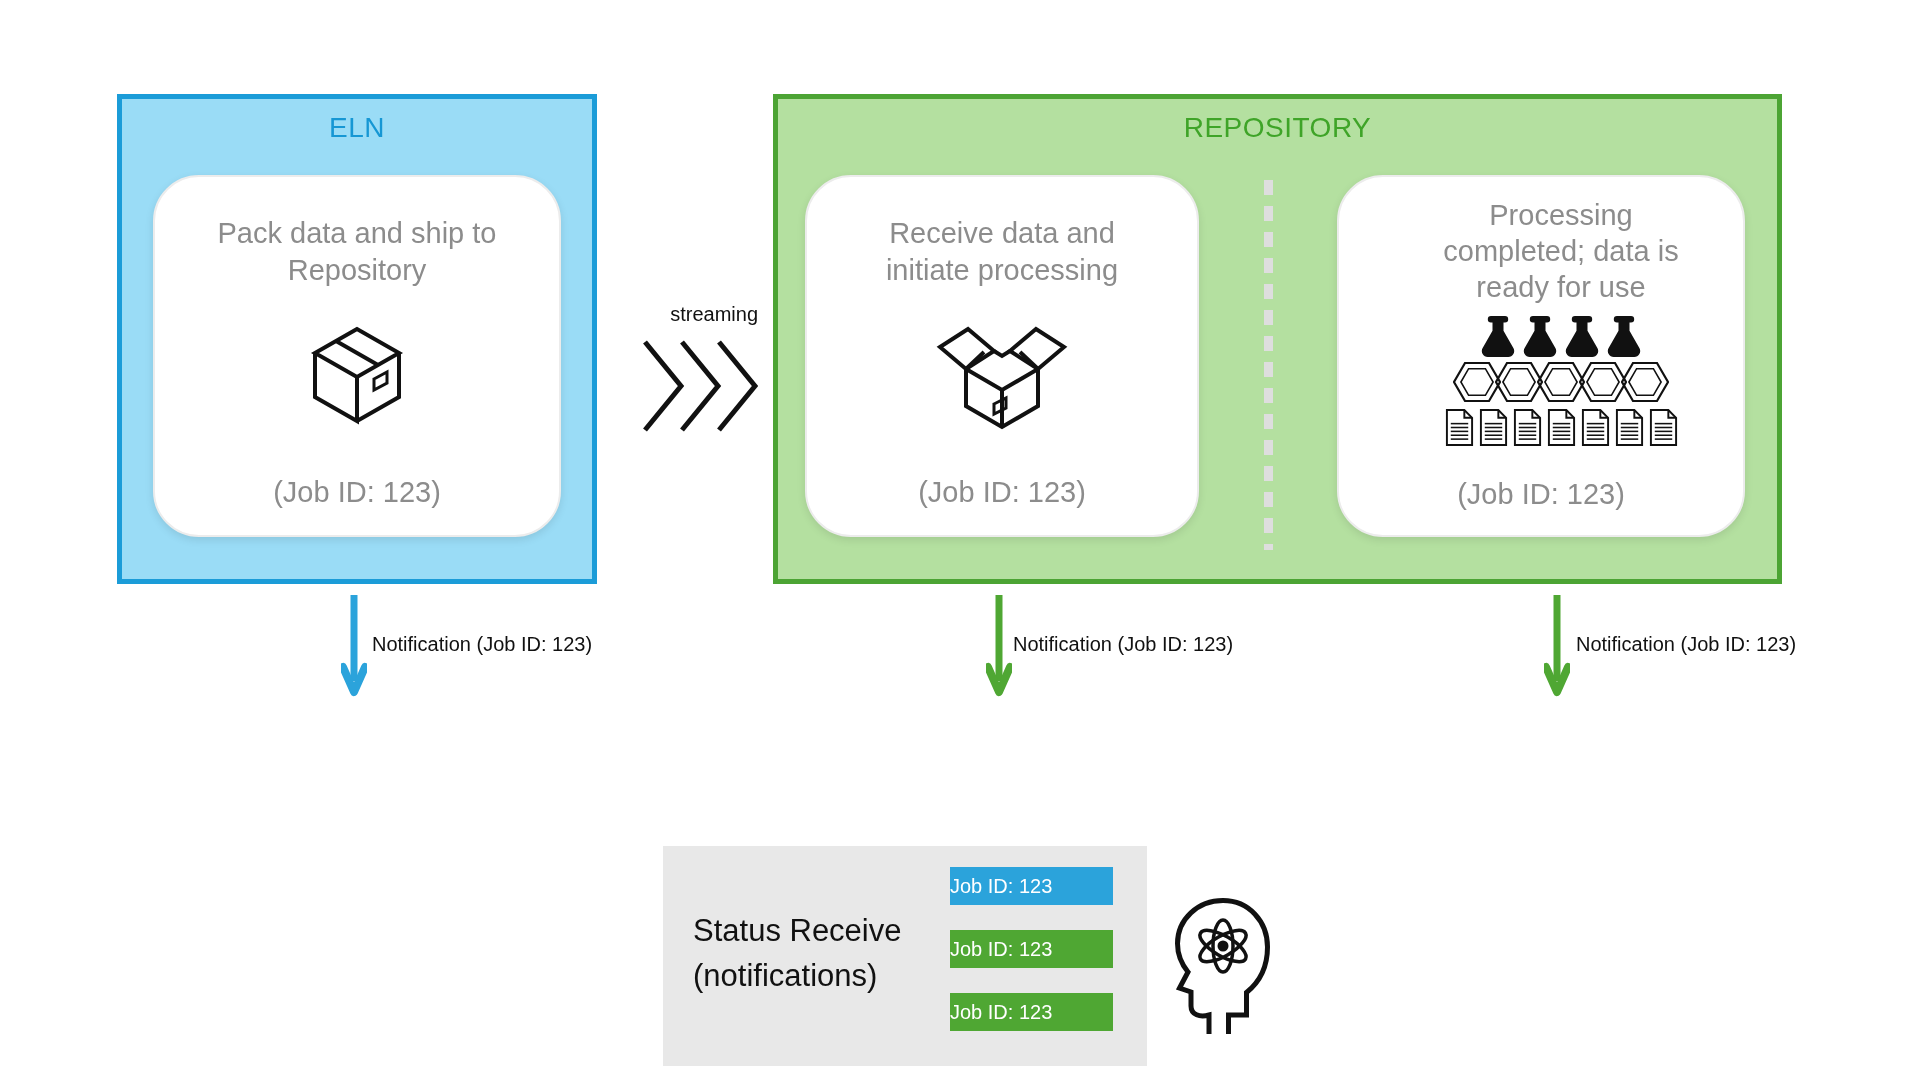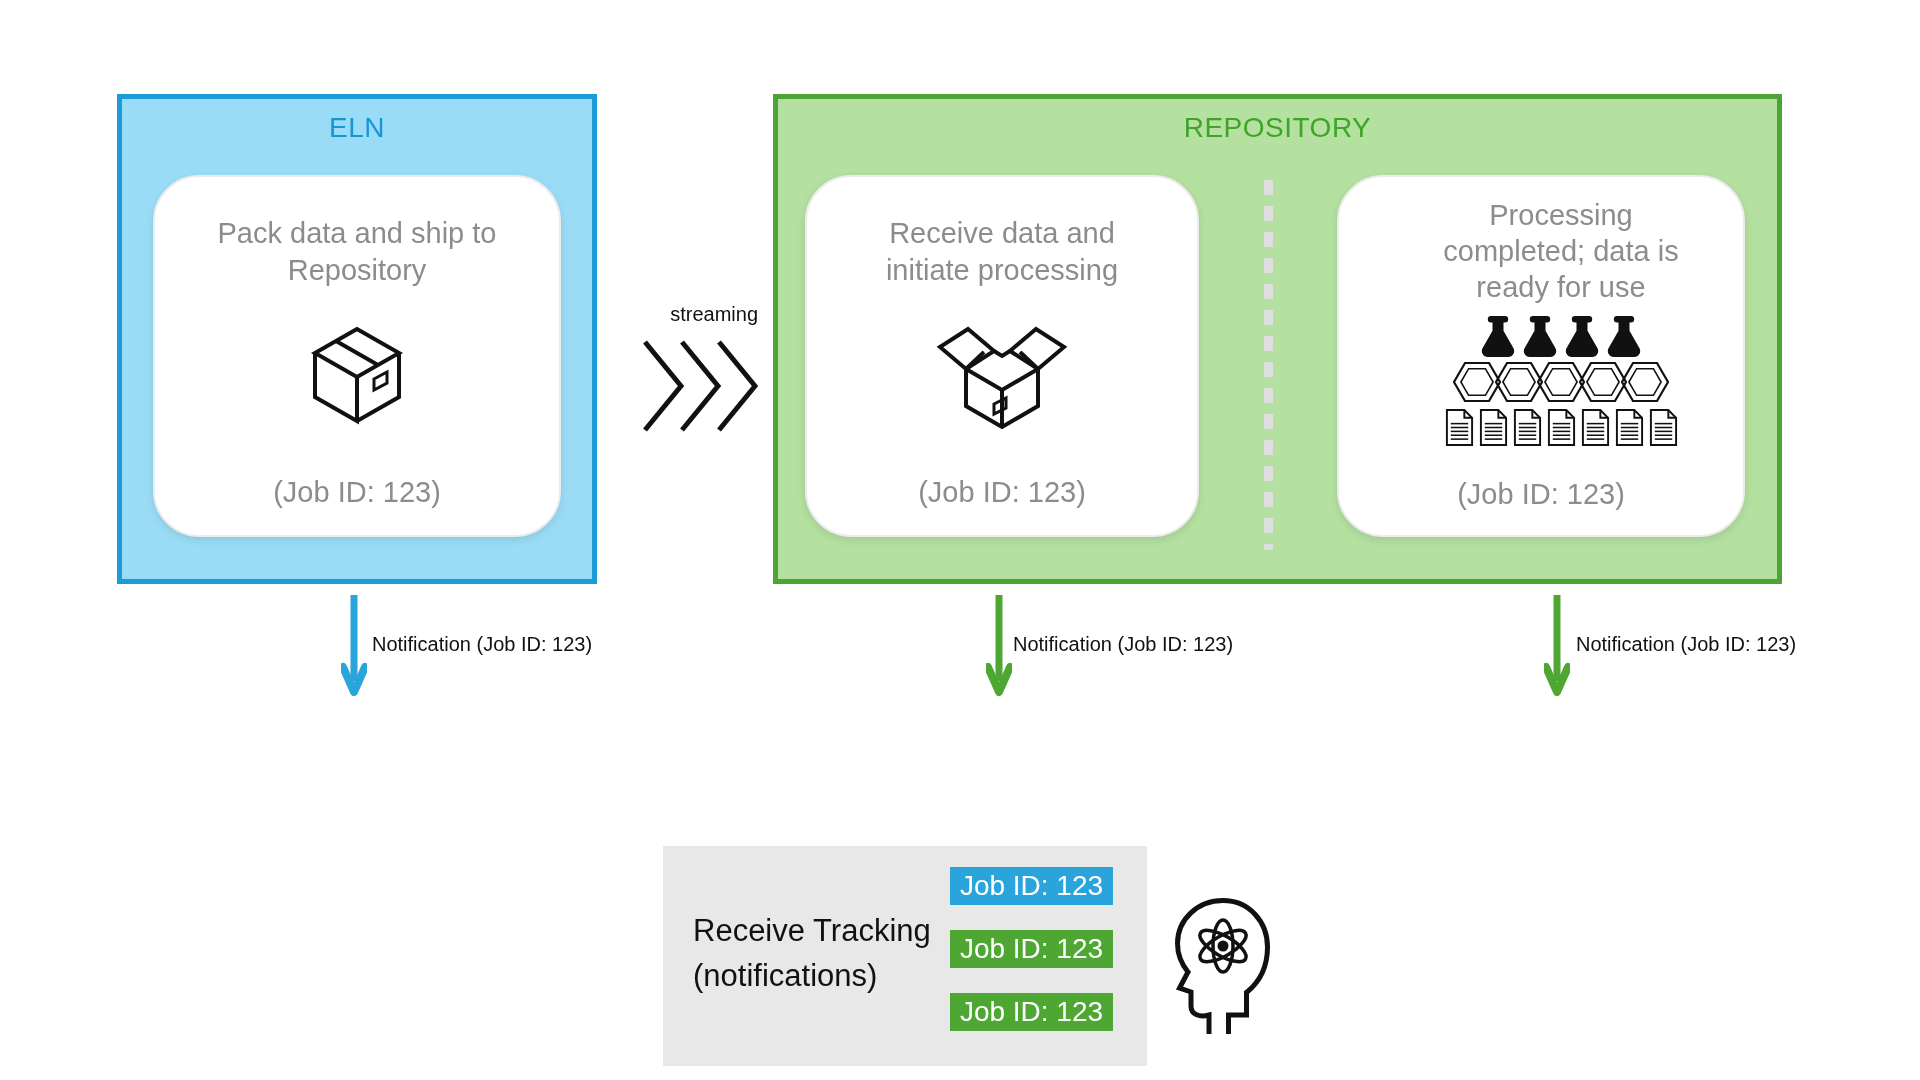--- a/index.html
+++ b/index.html
@@ -63,21 +63,21 @@
   .notif-label { position:absolute; font-size:20px; color:#111; white-space:nowrap; }
   #notif-label-eln        { left:372px;  top:633px; }
   #notif-label-receive    { left:1013px; top:633px; }
   #notif-label-processing { left:1576px; top:633px; }
 
   
   #tracking-box { left:663px; top:846px; width:484px; height:220px;
                   background:var(--tracking-fill,#E8E8E8); }
   #tracking-title { position:absolute; left:30px; top:62px; font-size:31px; line-height:45px; color:#111; }
   #badge-col { position:absolute; left:287px; top:21px; display:flex; flex-direction:column; row-gap:25px; }
-  .badge { width:163px; height:38px; line-height:38px; text-align:center; color:#fff; font-size:28px; }
+  .badge { width:163px; height:38px; line-height:38px; color:#fff; font-size:20px; }
   .badge--blue  { background:var(--badge-blue,#2BA3DB); }
   .badge--green { background:var(--badge-green,#4FA733); }
 
   #head-icon-wrap { left:1163px; top:894px; }
 </style>
 </head>
 <body>
 
 <div id="canvas">
 
@@ -276,21 +276,21 @@
   <div id="arrow-processing" class="flow-arrow">
     <svg width="26" height="108" viewBox="0 0 26 108" fill="none" stroke="var(--arrow-green,#4FA733)">
       <line x1="13" y1="2" x2="13" y2="88" stroke-width="7"></line>
       <polyline points="2,74 13,99 24,74" stroke-width="8" stroke-linecap="round" stroke-linejoin="round"></polyline>
     </svg>
   </div>
   <div id="notif-label-processing" class="notif-label">Notification (Job ID: 123)</div>
 
   <div id="tracking-box" class="abs">
     <div id="tracking-title">
-      <div>Receive Tracking</div>
+      <div>Status Receive</div>
       <div>(notifications)</div>
     </div>
     <div id="badge-col">
       <div class="badge badge--blue">Job ID: 123</div>
       <div class="badge badge--green">Job ID: 123</div>
       <div class="badge badge--green">Job ID: 123</div>
     </div>
   </div>
 
   <div id="head-icon-wrap" class="abs">

